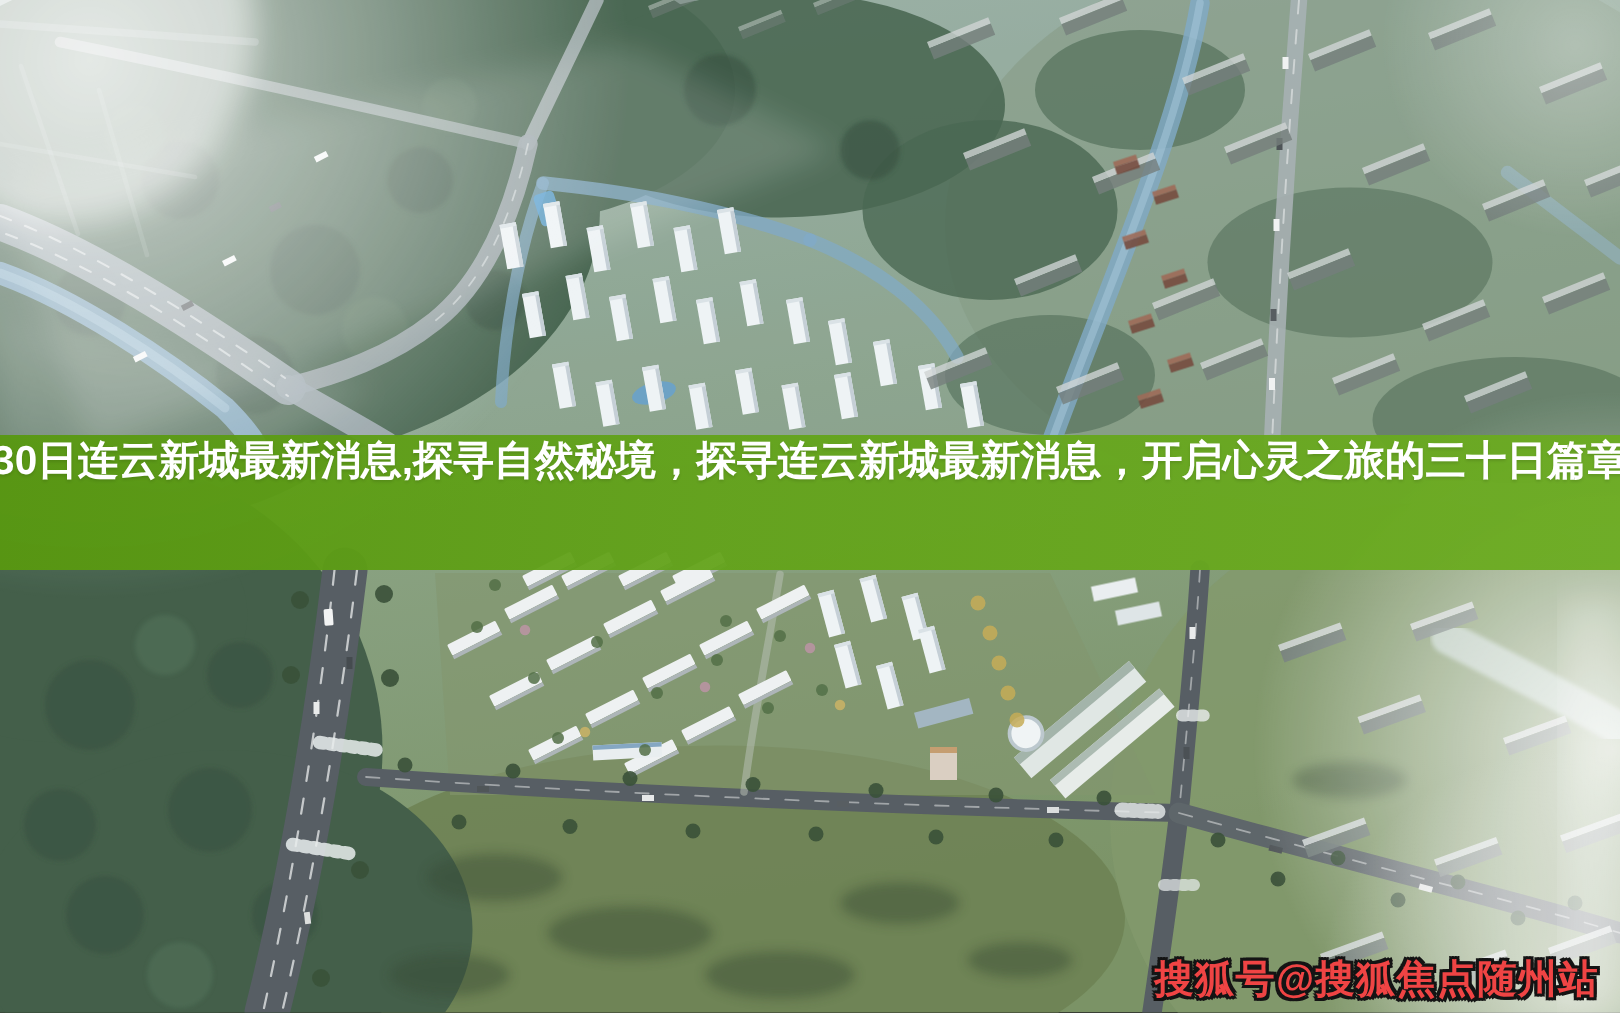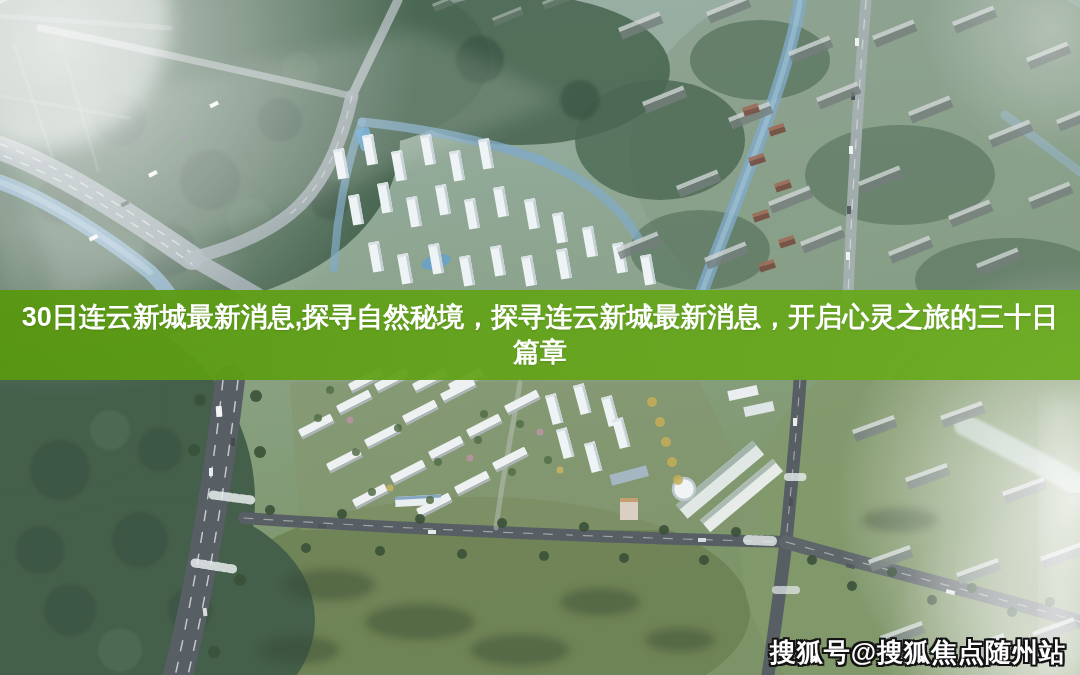--- a/index.html
+++ b/index.html
@@ -1,24 +1,24 @@
 <!DOCTYPE html>
 <html><head>
 <meta charset="utf-8">
 <style>
   html,body{margin:0;padding:0;background:#222;}
   .stage{position:relative;width:1080px;height:675px;overflow:hidden;
          font-family:"Liberation Sans","DejaVu Sans",sans-serif;}
   .aerial{position:absolute;left:0;top:0;width:1080px;height:675px;display:block;}
   .banner{position:absolute;left:0;top:290px;width:1080px;height:90px;z-index:2;
           background:linear-gradient(95deg,rgba(88,152,16,.95) 0%,rgba(99,163,26,.95) 45%,rgba(108,172,33,.95) 100%);
-          display:flex;flex-direction:column;justify-content:center;}
+          display:flex;flex-direction:row;justify-content:center;}
   .banner-line{color:#ffffff;font-weight:700;font-size:27px;line-height:35px;text-align:center;
                white-space:nowrap;text-shadow:0 1px 2px rgba(0,0,0,.12);}
-  .watermark{position:absolute;right:14px;bottom:5px;z-index:3;color:#ffffff;font-weight:700;
+  .watermark{position:absolute;right:14px;bottom:5px;z-index:3;color:#ef4444;font-weight:700;
              font-size:26px;letter-spacing:1px;
              text-shadow:-2px -2px 0 #141414,2px -2px 0 #141414,-2px 2px 0 #141414,2px 2px 0 #141414,
                           0 -2px 0 #141414,0 2px 0 #141414,-2px 0 0 #141414,2px 0 0 #141414;}
 </style>
 </head>
 <body>
 
 <div class="stage">
 
   <svg class="aerial" viewBox="0 0 1080 675" aria-hidden="true">

